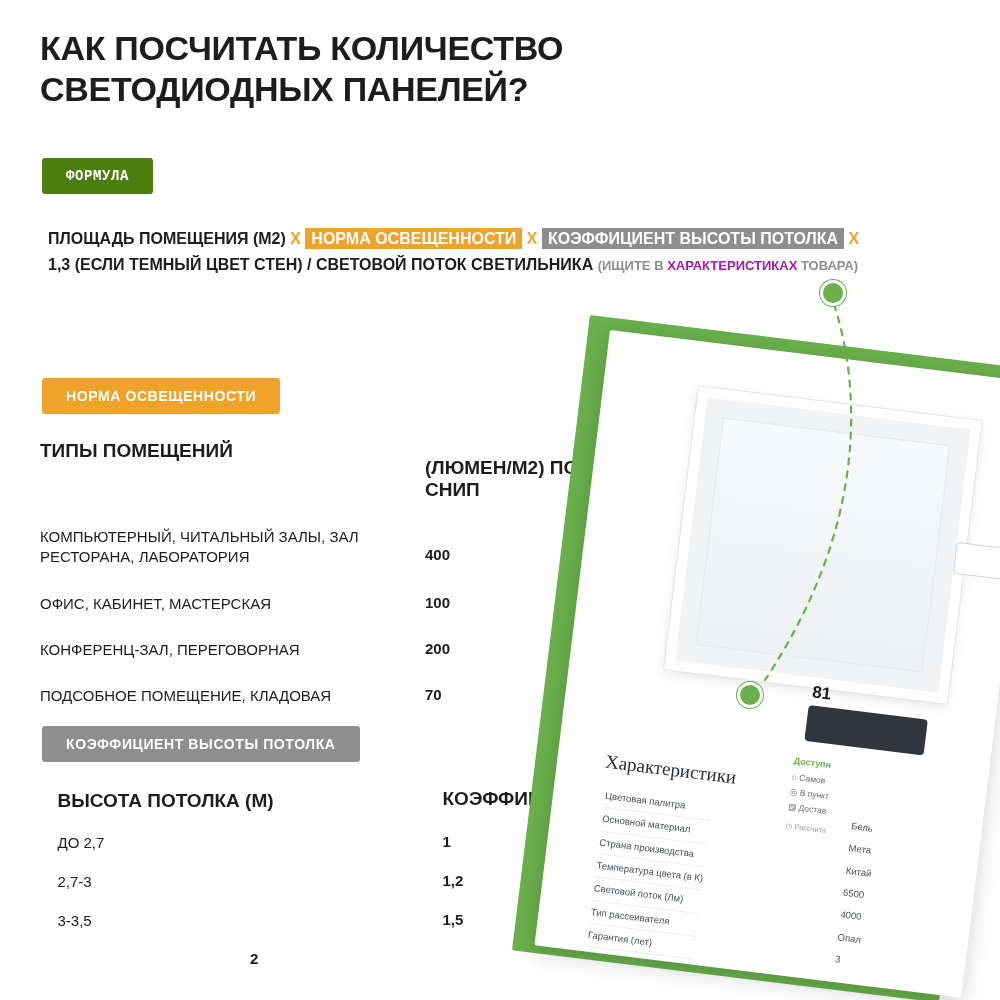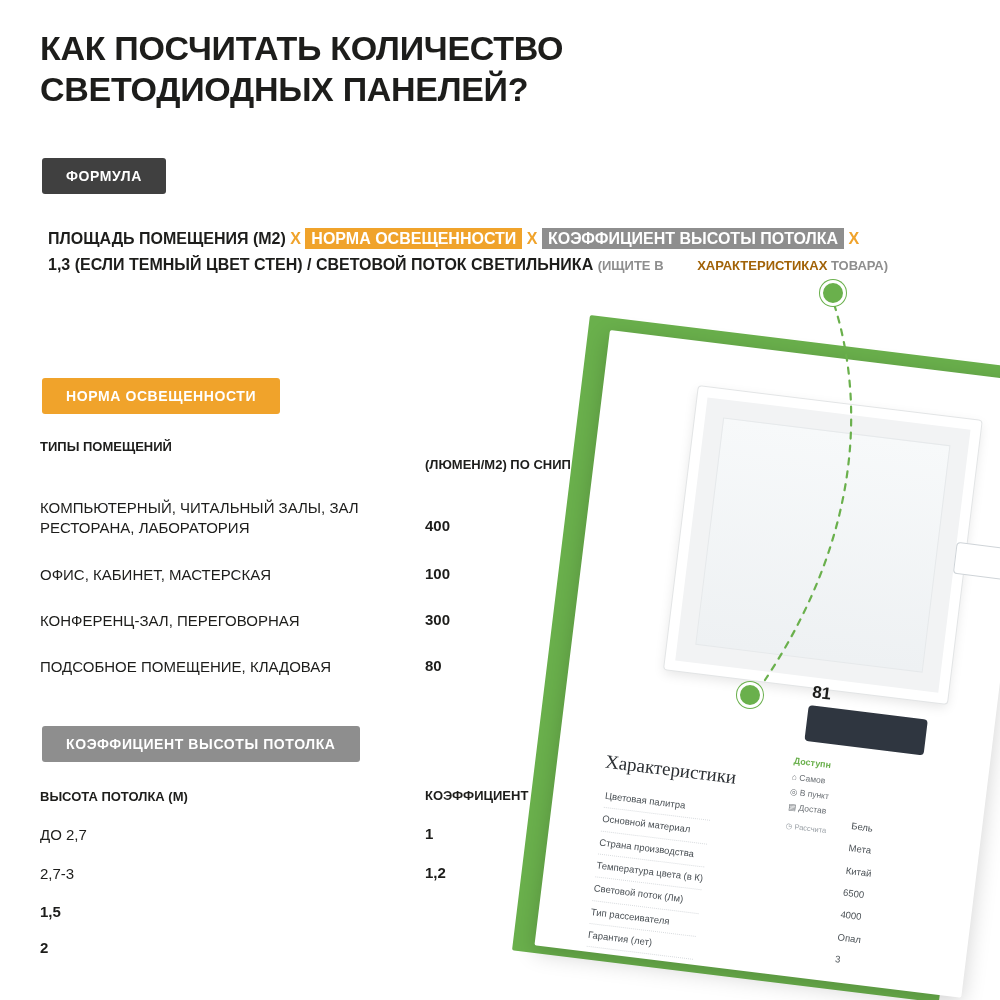--- a/index.html
+++ b/index.html
@@ -20,61 +20,61 @@
     letter-spacing:-0.3px;text-transform:uppercase;color:#1d1d1b;
   }
 
   
   .badge{
     display:inline-block;color:#fff;font-weight:bold;
     text-transform:uppercase;letter-spacing:.6px;
   }
   .badge-formula{
     position:absolute;left:42px;top:158px;
-    background:#404040;padding:10px 24px;font-size:14px;border-radius:3px;
+    background:#4d7c0f;padding:10px 24px;font-size:14px;border-radius:3px;font-family:Liberation Mono, monospace;
   }
   .badge-norma{
     position:absolute;left:42px;top:378px;
     background:#f0a32b;padding:10px 24px;font-size:14px;border-radius:3px;
   }
   .badge-koef{
     position:absolute;left:42px;top:726px;
     background:#8e8e8e;padding:10px 24px;font-size:14px;border-radius:3px;
   }
 
   
   .formula{
     position:absolute;left:48px;top:226px;width:950px;
     font-size:16px;font-weight:bold;line-height:1.62;text-transform:uppercase;
   }
   .formula .hl-yellow{background:#f0a32b;color:#fff;padding:2px 6px;}
   .formula .hl-gray{background:#8e8e8e;color:#fff;padding:2px 6px;}
   .formula .x{color:#f0a32b;font-weight:bold;}
   .formula .muted{color:#8e8e8e;font-size:13px;font-weight:bold;}
-  .formula .muted .green{color:#a16207;margin-left:30px;}
+  .formula .muted .green{color:#a21caf;}
   .result{
     position:absolute;left:40px;top:308px;
     font-size:22px;font-weight:bold;color:#6ab04c;text-transform:uppercase;
     letter-spacing:-0.2px;
   }
 
   
   .tbl{position:absolute;font-size:15px;}
   .tbl-norma{left:40px;top:438px;width:620px;}
   .tbl-koef{left:40px;top:788px;width:620px;}
-  .tbl .hrow{font-weight:bold;text-transform:uppercase;font-size:13px;}
+  .tbl .hrow{font-weight:bold;text-transform:uppercase;font-size:19px;}
   .tbl .row{display:flex;align-items:flex-start;}
   .tbl .c1{width:385px;text-transform:uppercase;line-height:1.35;}
   .tbl .c2{width:200px;font-weight:bold;}
   .tbl-norma .hrow{margin-bottom:28px;}
   .tbl-norma .row{margin-bottom:26px;}
   .tbl-norma .row .c2{padding-top:19px;}
   .tbl-norma .row.one .c2{padding-top:0;}
   .tbl-koef .hrow{margin-bottom:22px;}
-  .tbl-koef .row{margin-bottom:19px;}
+  .tbl-koef .row{margin-bottom:19px;justify-content:center;}
 
   
   .scene{position:absolute;left:565px;top:300px;width:470px;height:720px;}
   .green-slab{
     position:absolute;left:25px;top:15px;width:430px;height:640px;
     background:#6ab04c;transform:rotate(7deg);transform-origin:left top;
     border-radius:2px;
   }
   .white-card{
     position:absolute;left:45px;top:30px;width:430px;height:620px;
@@ -161,44 +161,45 @@
     <div class="row">
       <div class="c1">КОМПЬЮТЕРНЫЙ, ЧИТАЛЬНЫЙ ЗАЛЫ, ЗАЛ РЕСТОРАНА, ЛАБОРАТОРИЯ</div>
       <div class="c2">400</div>
     </div>
     <div class="row one">
       <div class="c1">ОФИС, КАБИНЕТ, МАСТЕРСКАЯ</div>
       <div class="c2">100</div>
     </div>
     <div class="row one">
       <div class="c1">КОНФЕРЕНЦ-ЗАЛ, ПЕРЕГОВОРНАЯ</div>
-      <div class="c2">300</div>
+      <div class="c2">200</div>
     </div>
     <div class="row one">
       <div class="c1">ПОДСОБНОЕ ПОМЕЩЕНИЕ, КЛАДОВАЯ</div>
-      <div class="c2">80</div>
+      <div class="c2">70</div>
     </div>
   </div>
 
   <div class="badge badge-koef">КОЭФФИЦИЕНТ ВЫСОТЫ ПОТОЛКА</div>
 
   <div class="tbl tbl-koef">
     <div class="row hrow">
       <div class="c1">ВЫСОТА ПОТОЛКА (М)</div>
       <div class="c2">КОЭФФИЦИЕНТ</div>
     </div>
     <div class="row">
       <div class="c1">ДО 2,7</div>
       <div class="c2">1</div>
     </div>
     <div class="row">
       <div class="c1">2,7-3</div>
       <div class="c2">1,2</div>
     </div>
     <div class="row">
+      <div class="c1">3-3,5</div>
       <div class="c2">1,5</div>
     </div>
     <div class="row">
       <div class="c2">2</div>
     </div>
   </div>
 
   <div class="scene">
     <div class="green-slab"></div>
     <div class="white-card">

